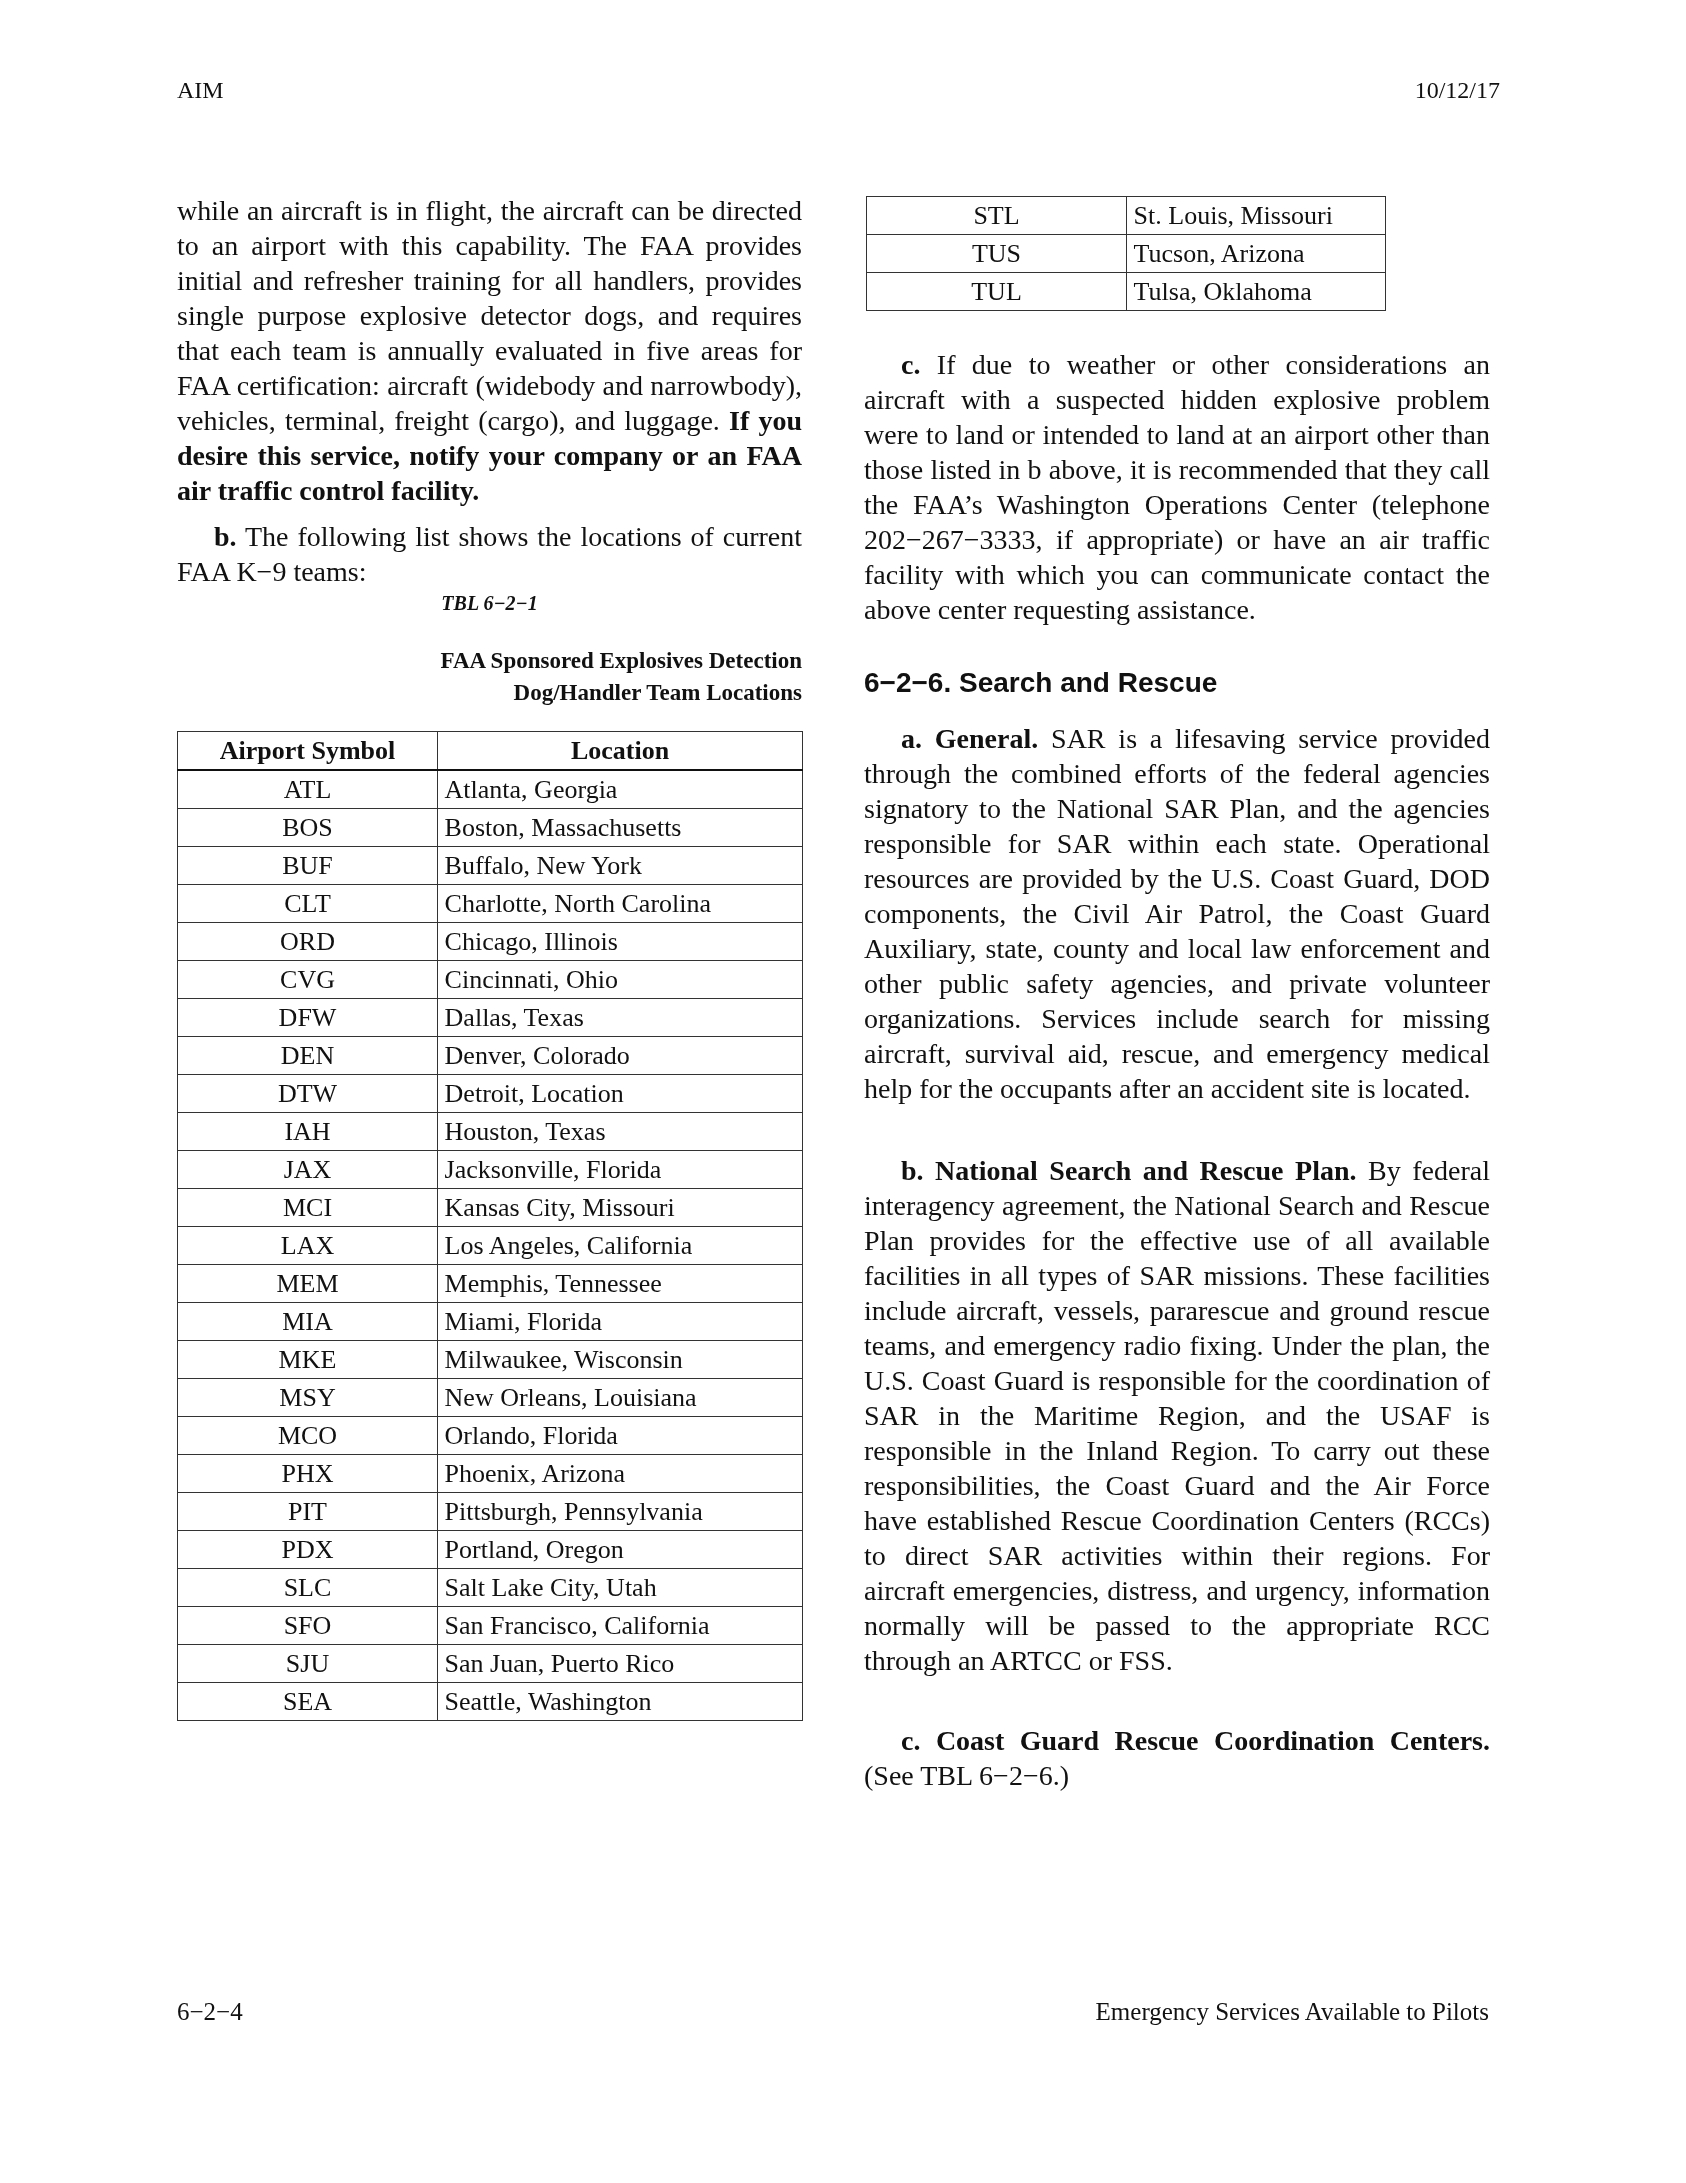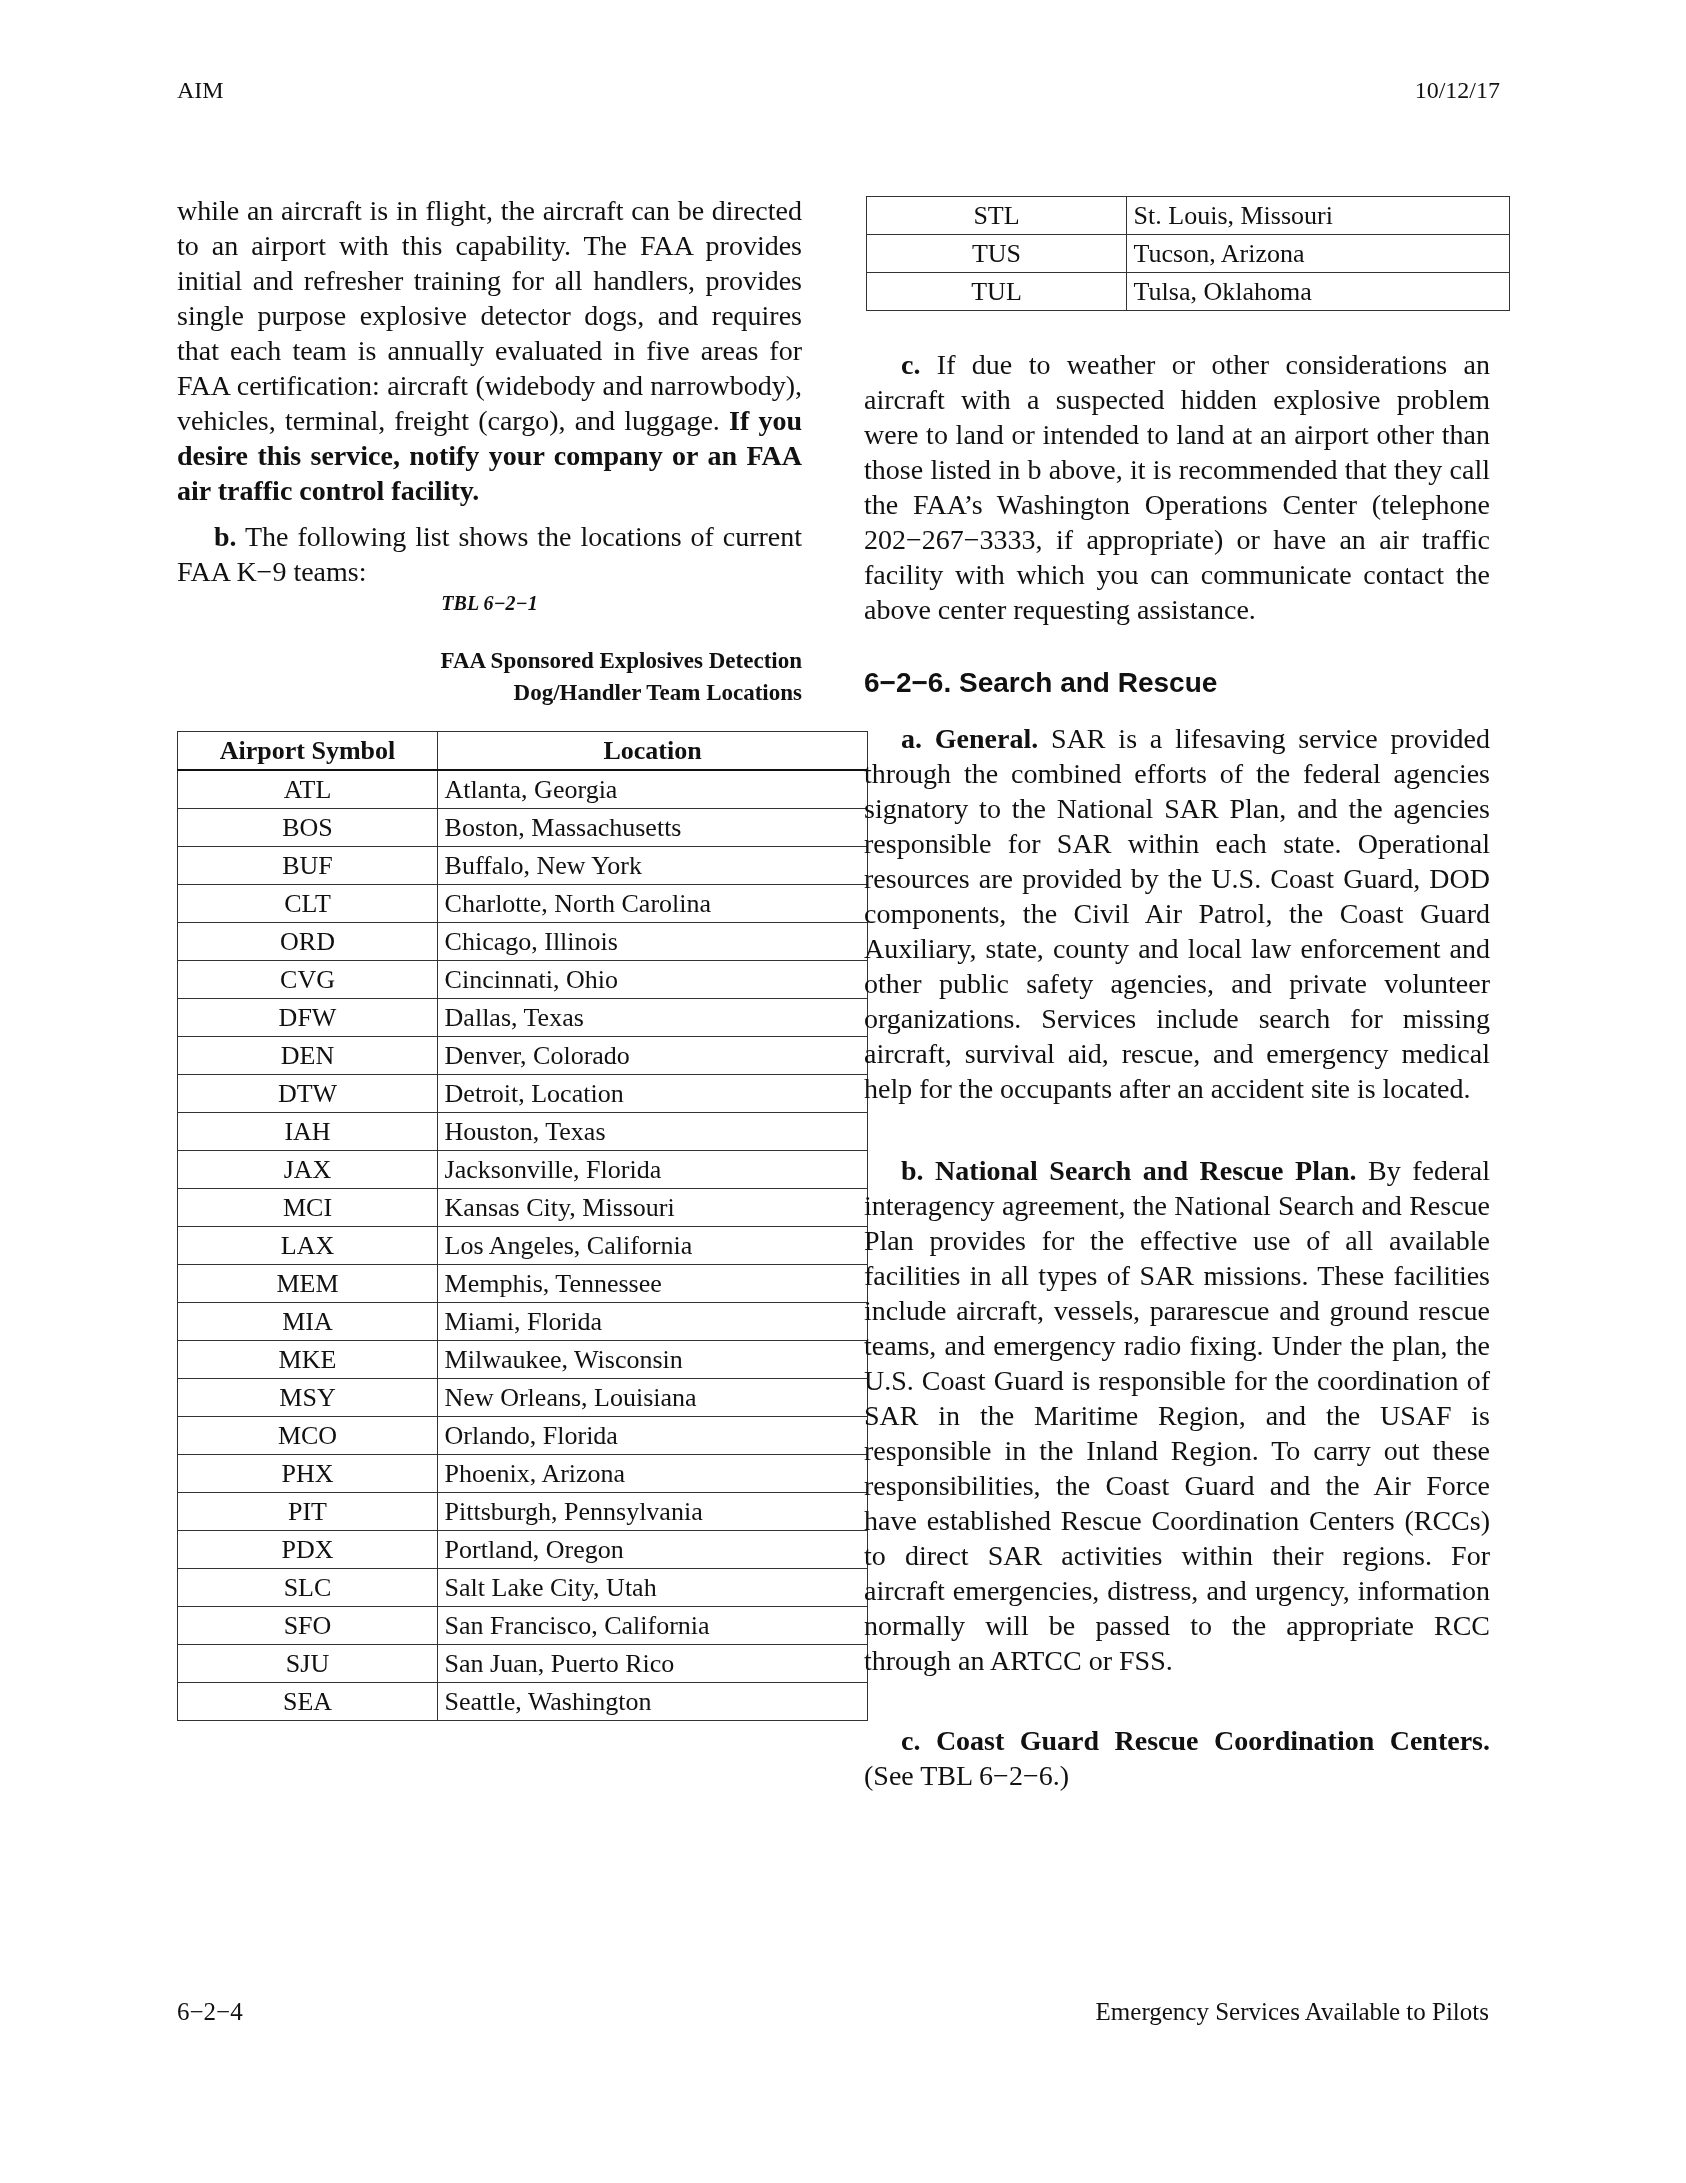--- a/index.html
+++ b/index.html
@@ -29,21 +29,21 @@
 <div class="abs hdr" style="right:187px;">10/12/17</div>
 
 <p class="abs para lcol" style="top:193px;"><span>while an aircraft is in flight, the aircraft can be directed to an airport with this capability. The FAA provides initial and refresher training for all handlers, provides single purpose explosive detector dogs, and requires that each team is annually evaluated in five areas for FAA certification: aircraft (widebody and narrowbody), vehicles, terminal, freight (cargo), and luggage. </span><b>If you desire this service, notify your company or an FAA air traffic control facility.</b></p>
 
 <p class="abs para lcol" style="top:519px;"><span class="ind"></span><b>b.</b><span> The following list shows the locations of current FAA K−9 teams:</span></p>
 
 <div class="abs tblnum lcol" style="top:592px;">TBL 6−2−1</div>
 <div class="abs tbltitle lcol" style="top:645px;">FAA Sponsored Explosives Detection</div>
 <div class="abs tbltitle lcol" style="top:677px;">Dog/Handler Team Locations</div>
 
-<table class="abs" style="left:177px;top:731px;width:691px;">
+<table class="abs" style="left:177px;top:731px;width:626px;">
   <colgroup>
       <col style="width:260px">
       <col>
     </colgroup>
   <thead>
     <tr>
       <th>Airport Symbol</th>
       <th>Location</th>
     </tr>
   </thead>
@@ -144,21 +144,21 @@
         <td class="sym">SJU</td>
         <td class="loc">San Juan, Puerto Rico</td>
       </tr>
       <tr>
         <td class="sym">SEA</td>
         <td class="loc">Seattle, Washington</td>
       </tr>
     </tbody>
 </table>
 
-<table class="abs" style="left:866px;top:196px;width:644px;">
+<table class="abs" style="left:866px;top:196px;width:520px;">
   <colgroup>
       <col style="width:260px">
       <col>
     </colgroup>
   <tbody id="tbody-cont">
       <tr>
         <td class="sym">STL</td>
         <td class="loc">St. Louis, Missouri</td>
       </tr>
       <tr>

